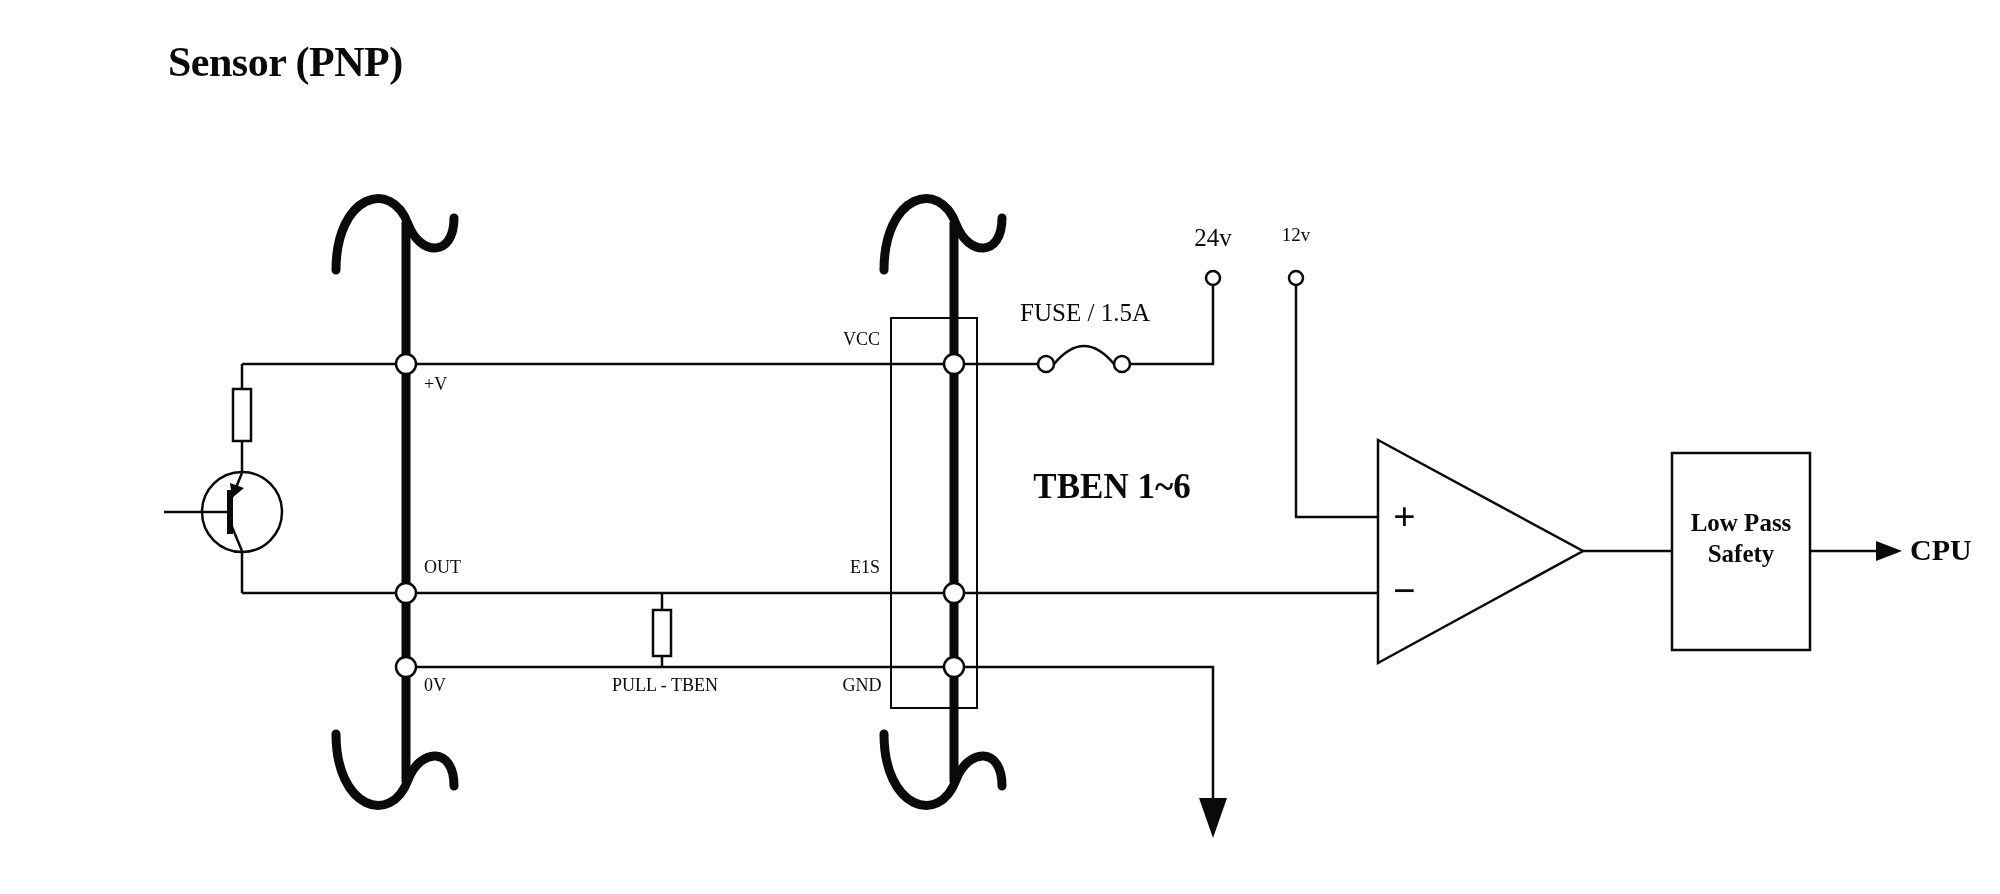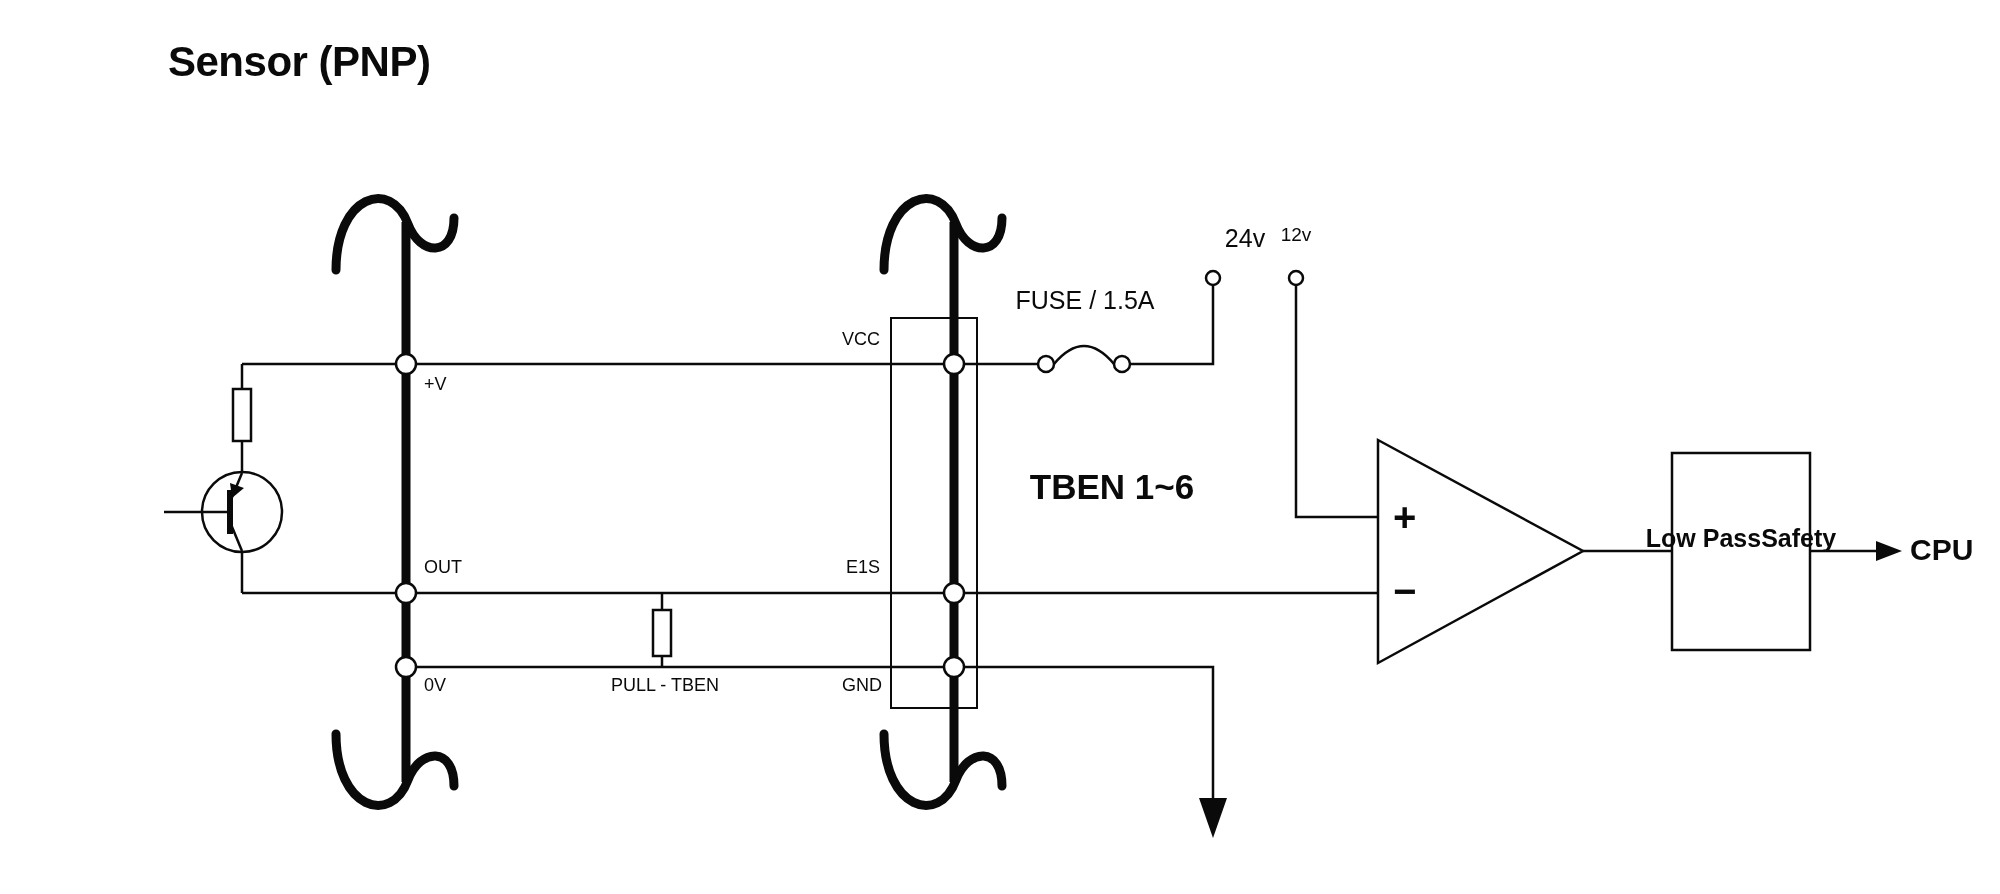--- a/index.html
+++ b/index.html
@@ -2,46 +2,46 @@
 <html><head>
 <meta charset="utf-8">
 <style>
   * { margin:0; padding:0; box-sizing:border-box; }
   html, body { background:#ffffff; }
   .canvas {
     position:relative;
     width:2000px;
     height:894px;
     background:#ffffff;
-    font-family:Liberation Sans, sans-serif;
+    font-family:Liberation Serif, serif;
     color:#0a0a0a;
     overflow:hidden;
     border-radius:27px;
   }
   .canvas svg { position:absolute; left:0; top:0; }
   .label { position:absolute; white-space:nowrap; color:#0a0a0a; }
   .title-left  { left:168px; top:38px;  font-size:42px; font-weight:700; letter-spacing:-0.5px; }
   .title-right { left:1107px; top:32px; transform:translateX(-50%); text-align:center;
                  font-size:42px; font-weight:700; line-height:51px; letter-spacing:-0.5px; }
   .lbl { font-size:18px; }
   .plus-v    { left:424px; top:374px; }
   .out       { left:424px; top:557px; }
   .zero-v    { left:424px; top:675px; }
   .pull-down { left:665px; top:675px; transform:translateX(-50%); }
   .vcc { left:780px; top:329px; width:100px; text-align:right; }
   .e1s { left:780px; top:557px; width:100px; text-align:right; }
   .gnd { left:812px; top:675px; width:100px; text-align:center; }
   .tben { left:1112px; top:467px; transform:translateX(-50%); font-size:35px; font-weight:700; }
-  .fuse { left:1085px; top:286px; transform:translateX(-50%); font-size:25px; }
-  .v24  { left:1245px; top:224px; transform:translateX(-50%); font-size:25px; }
+  .fuse { left:1085px; top:299px; transform:translateX(-50%); font-size:25px; }
+  .v24  { left:1213px; top:224px; transform:translateX(-50%); font-size:25px; }
   .v12  { left:1296px; top:224px; transform:translateX(-50%); font-size:19px; }
   .cmp-plus  { left:1393px; top:497px; font-size:40px; font-weight:700; line-height:40px; }
   .cmp-minus { left:1393px; top:571px; font-size:40px; font-weight:700; line-height:40px; }
   .lpf { left:1672px; top:453px; width:138px; height:170px;
-         display:flex; flex-direction:row; align-items:center; justify-content:center;
+         display:flex; flex-direction:column; align-items:center; justify-content:center;
          font-size:25px; font-weight:700; line-height:31px; text-align:center; }
   .cpu { left:1910px; top:533px; font-size:30px; font-weight:700; }
 </style>
 </head>
 <body>
 
 <div class="canvas">
 
   <svg width="2000" height="894" viewBox="0 0 2000 894">
     <g stroke="#0a0a0a" fill="none" stroke-width="2.5">

